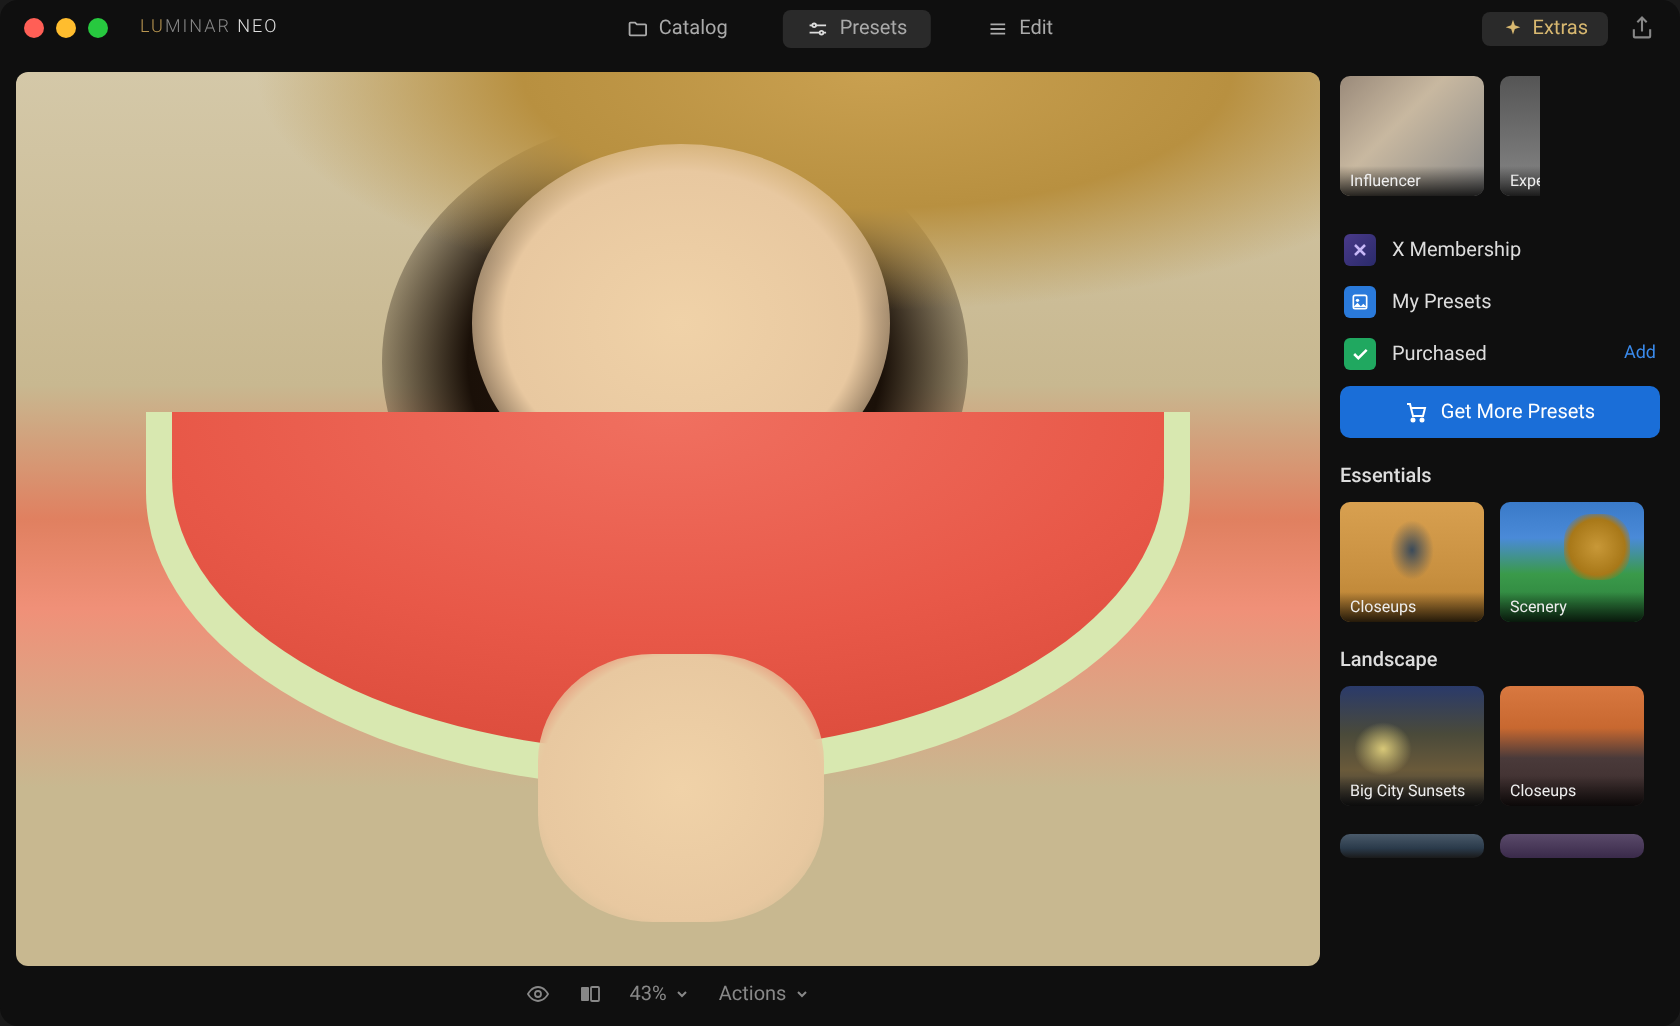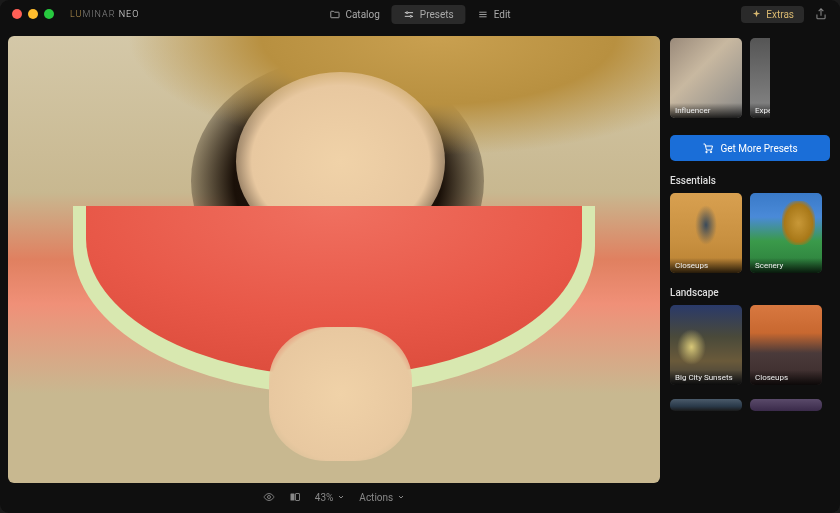--- a/index.html
+++ b/index.html
@@ -6,21 +6,21 @@
 body{width:840px;height:513px;background:#1a1a1a;overflow:hidden;color:#ccc;font-size:10px}
 .window{width:100%;height:100%;background:#0f0f0f;border-radius:9px;overflow:hidden;display:flex;flex-direction:column}
 
 
 .titlebar{height:28px;display:flex;align-items:center;padding:12px 12px;flex-shrink:0}
 .traffic{display:flex;gap:6px;align-items:center}
 .tl{width:10px;height:10px;border-radius:50%}
 .tl.r{background:#ff5f56}.tl.y{background:#ffbd2e}.tl.g{background:#27c93f}
 .app-name{margin-left:16px;font-size:9px;letter-spacing:1px;font-weight:300}
 .app-name .lu{color:#b89550}.app-name .mi{color:#888}.app-name .neo{color:#e0e0e0}
-.center-tabs{position:absolute;left:50%;transform:translateX(-50%);display:flex;gap:0;align-items:center}
+.center-tabs{position:absolute;left:50%;transform:translateX(-50%);display:flex;gap:16px;align-items:center}
 .tab{display:flex;align-items:center;gap:5px;padding:4px 12px;font-size:10px;color:#aaa;border-radius:4px;cursor:pointer}
 .tab.active{background:#2a2a2a}
 .tab .ico{width:11px;height:11px;display:inline-flex;align-items:center;justify-content:center}
 .titlebar-right{margin-left:auto;display:flex;align-items:center;gap:10px}
 .extras{display:flex;align-items:center;gap:4px;padding:3px 10px;background:#2a2a2a;border-radius:4px;font-size:10px;color:#d8b870;cursor:pointer}
 .share-ico{width:14px;height:14px;color:#888;cursor:pointer}
 
 
 .body{display:flex;flex:1;min-height:0}
 
@@ -38,21 +38,21 @@
 .dress{position:absolute;bottom:0;left:20%;right:15%;height:28%;background:linear-gradient(180deg,#f8b8b0 0%,#f0a8a0 100%);z-index:-1}
 
 .bottombar{height:28px;display:flex;align-items:center;justify-content:center;gap:14px;color:#888;font-size:10px}
 .bb-item{display:flex;align-items:center;gap:4px;cursor:pointer}
 .bb-item .ico{width:12px;height:12px}
 
 
 .panel{width:178px;flex-shrink:0;padding:10px 10px 0 8px;overflow:hidden;display:flex;flex-direction:column}
 .section-title{font-size:10px;color:#ddd;margin-bottom:7px;font-weight:500}
 .thumbs-row{display:flex;gap:8px;margin-bottom:14px}
-.thumb{width:72px;height:80px;border-radius:5px;position:relative;overflow:hidden;flex-shrink:0;cursor:pointer}
+.thumb{width:72px;height:60px;border-radius:5px;position:relative;overflow:hidden;flex-shrink:0;cursor:pointer}
 .thumb.partial{width:20px;border-radius:5px 0 0 5px}
 .thumb-label{position:absolute;bottom:0;left:0;right:0;padding:3px 5px;font-size:8px;color:#eee;background:linear-gradient(transparent,rgba(0,0,0,0.8))}
 .menu-item{display:flex;align-items:center;gap:8px;padding:5px 2px;font-size:10px;color:#ddd;cursor:pointer}
 .menu-icon{width:16px;height:16px;border-radius:3px;display:flex;align-items:center;justify-content:center;flex-shrink:0}
 .mi-x{background:linear-gradient(135deg,#4a3a8a,#2a2a6a)}
 .mi-my{background:#2a7adb}
 .mi-pur{background:#20a860}
 .add-link{margin-left:auto;color:#3a8aeb;font-size:9px}
 .get-more{margin-top:3px;margin-bottom:14px;padding:7px;background:#1a6ed8;border-radius:5px;display:flex;align-items:center;justify-content:center;gap:6px;font-size:10px;color:#fff;cursor:pointer}
 .get-more .ico{width:12px;height:12px}
@@ -191,20 +191,47 @@
 
       <div class="thumbs-row">
         <div class="thumb th-influencer">
           <div class="thumb-label">Influencer</div>
         </div>
         <div class="thumb th-experim partial">
           <div class="thumb-label">Experim</div>
         </div>
       </div>
 
+      <div class="menu-item">
+        <span class="menu-icon mi-x">
+          <svg width="10" height="10" viewBox="0 0 24 24" fill="#c8b8f8">
+              <path d="M6 6l12 12M18 6L6 18" stroke="#c8b8f8" stroke-width="3"></path>
+            </svg>
+        </span>
+        <span>X Membership</span>
+      </div>
+      <div class="menu-item">
+        <span class="menu-icon mi-my">
+          <svg width="10" height="10" viewBox="0 0 24 24" fill="#fff">
+              <rect x="4" y="4" width="16" height="16" rx="2" fill="none" stroke="#fff" stroke-width="2"></rect>
+              <circle cx="9" cy="10" r="2"></circle>
+              <path d="M4 18l5-5 4 4 3-3 4 4"></path>
+            </svg>
+        </span>
+        <span>My Presets</span>
+      </div>
+      <div class="menu-item">
+        <span class="menu-icon mi-pur">
+          <svg width="10" height="10" viewBox="0 0 24 24" fill="none" stroke="#fff" stroke-width="3">
+              <path d="M5 12l5 5L20 7"></path>
+            </svg>
+        </span>
+        <span>Purchased</span>
+        <span class="add-link">Add</span>
+      </div>
 
       <div class="get-more">
         <span class="ico">
           <svg viewBox="0 0 24 24" fill="none" stroke="#fff" stroke-width="2">
               <circle cx="9" cy="20" r="1.5" fill="#fff"></circle>
               <circle cx="18" cy="20" r="1.5" fill="#fff"></circle>
               <path d="M3 4h3l3 12h10l2-8H7"></path>
             </svg>
         </span>
         <span>Get More Presets</span>

